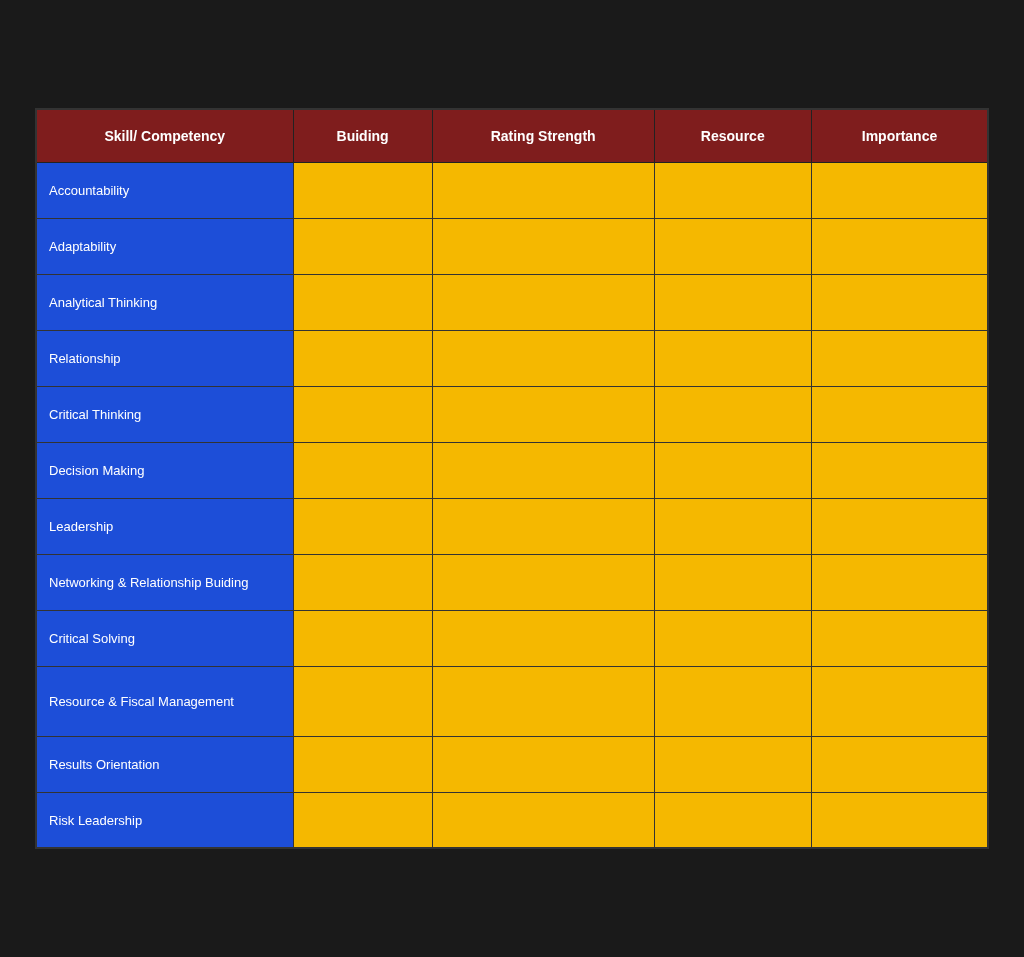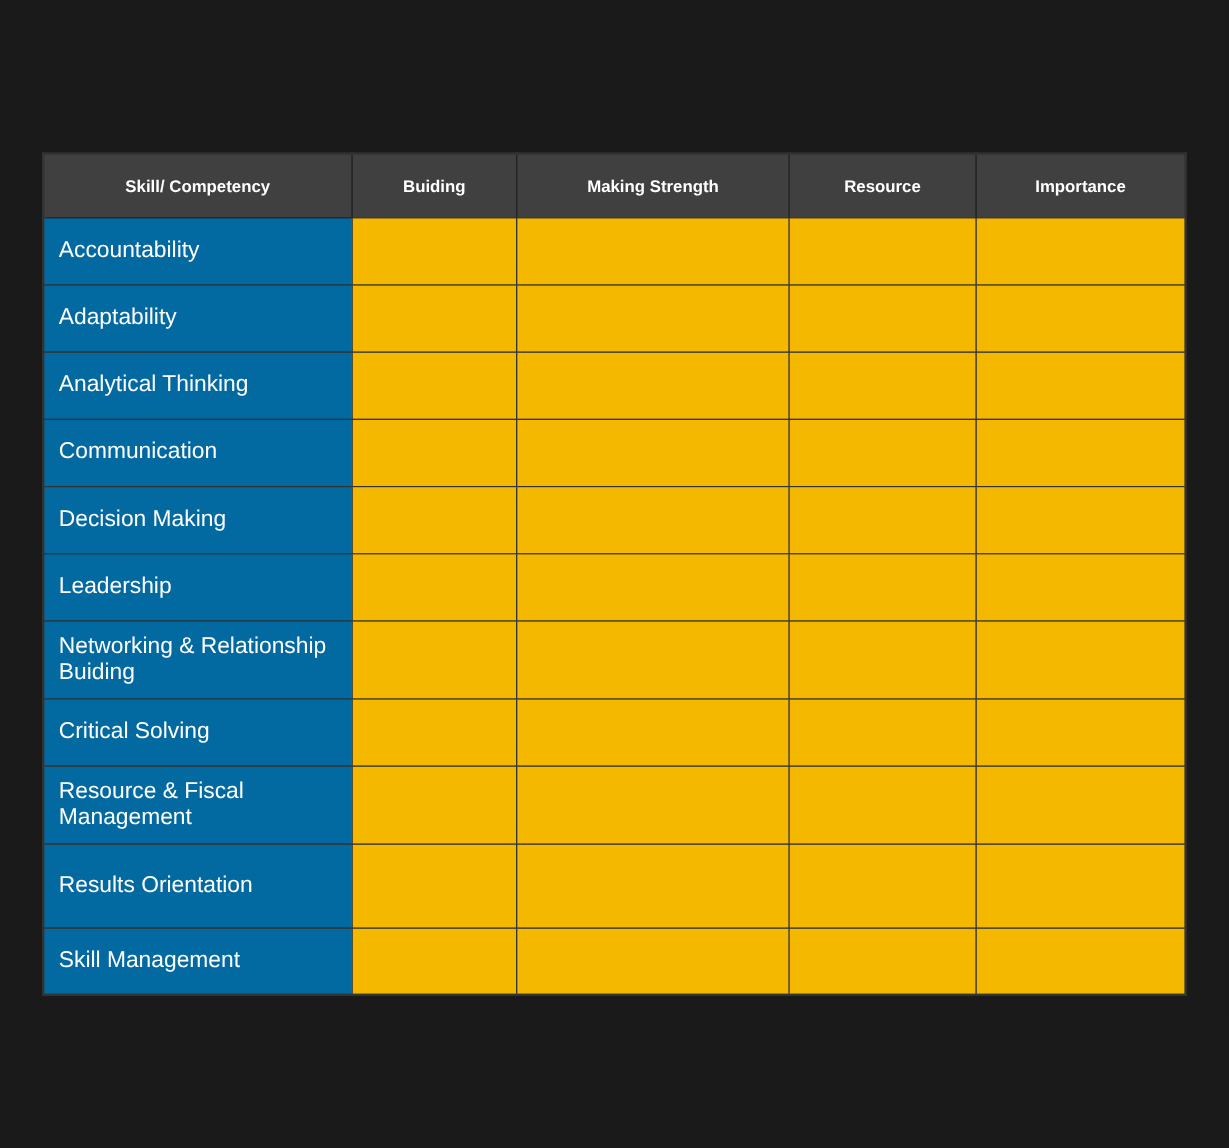--- a/index.html
+++ b/index.html
@@ -24,44 +24,44 @@
       width: 1000px;
     }
 
     table {
       width: 100%;
       border-collapse: collapse;
       border: 2px solid #333;
     }
 
     thead tr th {
-      background-color: #404040;
+      background-color: #7f1d1d;
       color: #ffffff;
       font-size: 14px;
       font-weight: 600;
       text-align: center;
       padding: 18px 18px;
       border: 1px solid #222;
     }
 
     thead tr th:first-child {
       text-align: center;
       width: 27%;
     }
 
     tbody tr td {
       border: 1px solid #333;
       padding: 0;
       height: 56px;
     }
 
     tbody tr td:first-child {
-      background-color: #0369a1;
+      background-color: #1d4ed8;
       color: #ffffff;
-      font-size: 19px;
+      font-size: 13px;
       padding: 10px 12px;
       width: 27%;
       vertical-align: middle;
     }
 
     tbody tr td:not(:first-child) {
       background-color: #f5b800;
     }
 
     tbody tr:nth-child(10) td {
@@ -70,21 +70,21 @@
   </style>
 </head>
 <body>
 
 <div class="table-container">
   <table>
     <thead>
       <tr>
         <th>Skill/ Competency</th>
         <th>Buiding</th>
-        <th>Making Strength</th>
+        <th>Rating Strength</th>
         <th>Resource</th>
         <th>Importance</th>
       </tr>
     </thead>
     <tbody id="table-body">
     <tr>
           <td>Accountability</td>
           <td></td>
           <td></td>
           <td></td>
@@ -98,21 +98,28 @@
           <td></td>
         </tr>
         <tr>
           <td>Analytical Thinking</td>
           <td></td>
           <td></td>
           <td></td>
           <td></td>
         </tr>
         <tr>
-          <td>Communication</td>
+          <td>Relationship</td>
+          <td></td>
+          <td></td>
+          <td></td>
+          <td></td>
+        </tr>
+        <tr>
+          <td>Critical Thinking</td>
           <td></td>
           <td></td>
           <td></td>
           <td></td>
         </tr>
         <tr>
           <td>Decision Making</td>
           <td></td>
           <td></td>
           <td></td>
@@ -147,21 +154,21 @@
           <td></td>
         </tr>
         <tr>
           <td>Results Orientation</td>
           <td></td>
           <td></td>
           <td></td>
           <td></td>
         </tr>
         <tr>
-          <td>Skill Management</td>
+          <td>Risk Leadership</td>
           <td></td>
           <td></td>
           <td></td>
           <td></td>
         </tr>
       </tbody>
   </table>
 </div>
 
 </body></html>

